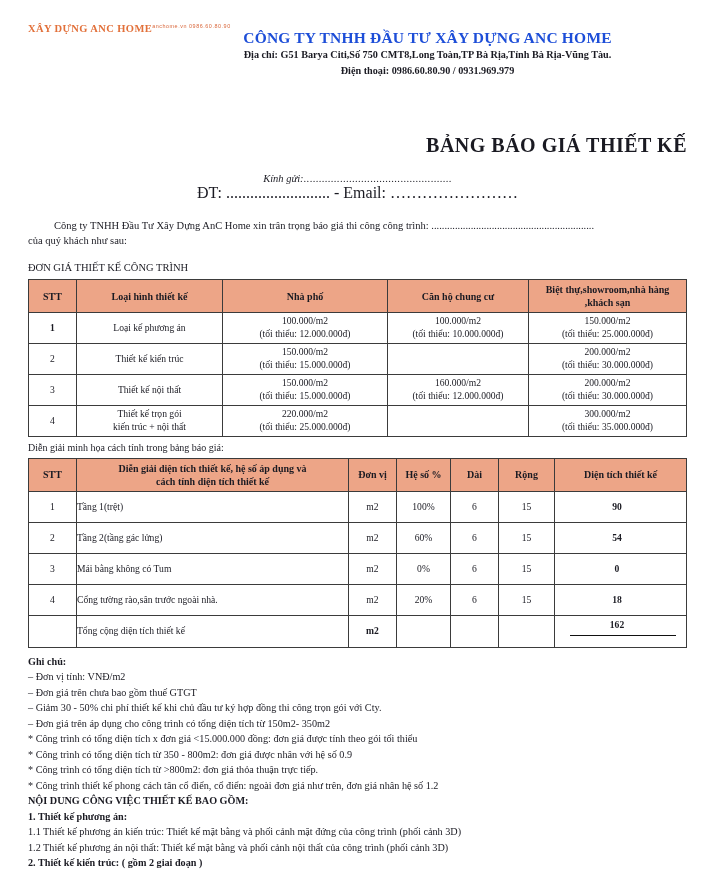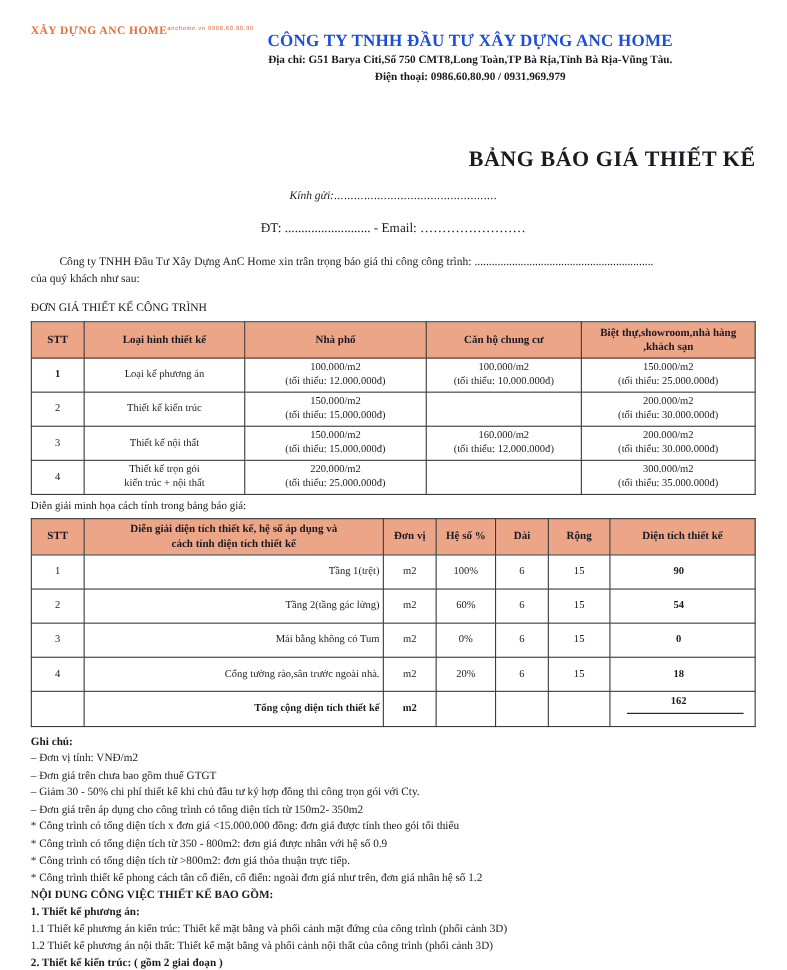--- a/index.html
+++ b/index.html
@@ -89,22 +89,21 @@
   }
   .kinh-gui {
     text-align: center;
     font-size: 10.5px;
     font-style: italic;
     margin-top: 16px;
   }
   .kinh-gui .dots { font-style: normal; letter-spacing: .4px; }
   .contact-line {
     text-align: center;
-    font-size: 12px;
-    margin-top: 16px;
+    font-size: 16px;
   }
 
   
   .intro {
     font-size: 10.5px;
     line-height: 1.45;
     margin-top: 16px;
   }
   .intro .indent { display: inline-block; width: 26px; }
   .section-label {
@@ -140,30 +139,30 @@
     font-size: 10px;
   }
   table.grid td { text-align: center; }
   td.num { font-weight: bold; }
   .t1 td { height: 22px; }
   .t1 .cell-2line { line-height: 1.35; }
 
   
   .t2 td { height: 26px; }
   .t2 td.desc {
-    text-align: right;
-    padding-left: 22px;
+    text-align: left;
+    padding-left: 0;
   }
   .t2 td.area {
     text-align: center;
     padding-right: 10px;
     font-weight: bold;
   }
   .t2 tr.total td { font-weight: bold; }
-  .t2 tr.total td.desc { font-weight: bold; }
+  .t2 tr.total td.desc { font-weight: normal; }
   .t2 tr.total td.area {
     font-weight: bold;
     vertical-align: top;
     padding-top: 3px;
   }
   .total-underline {
     display: block;
     border-bottom: 1.4px solid #111;
     margin: 2px 0 0 12px;
     height: 1px;

